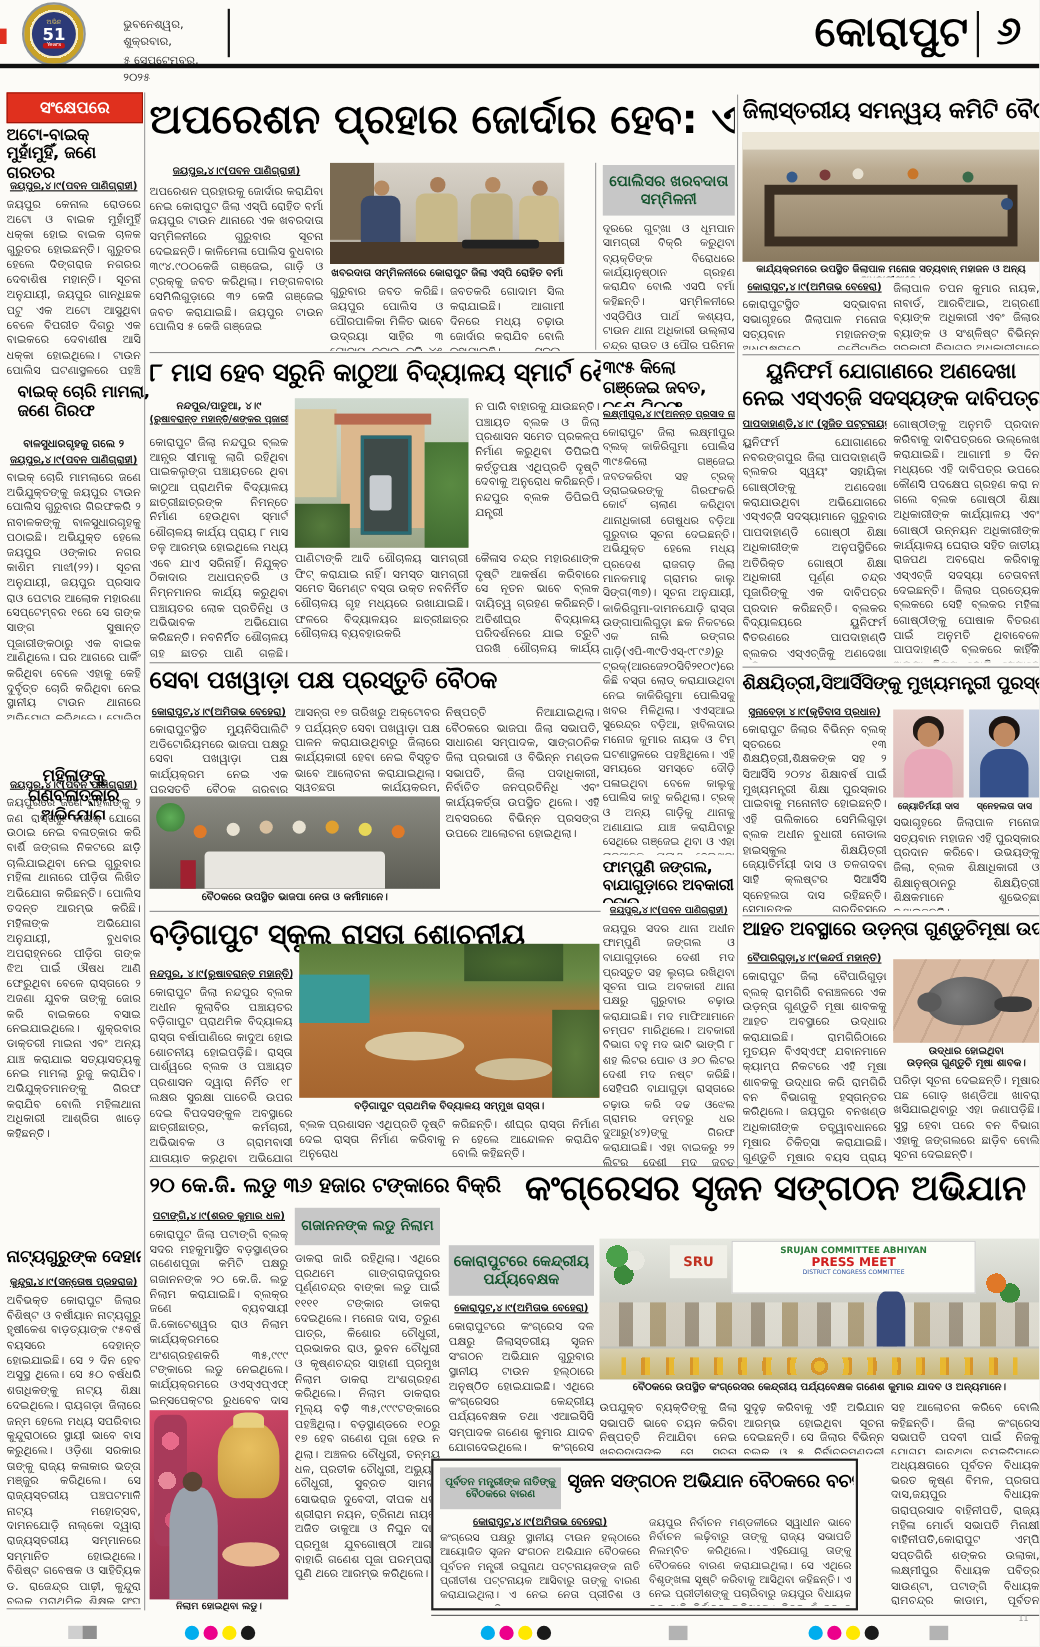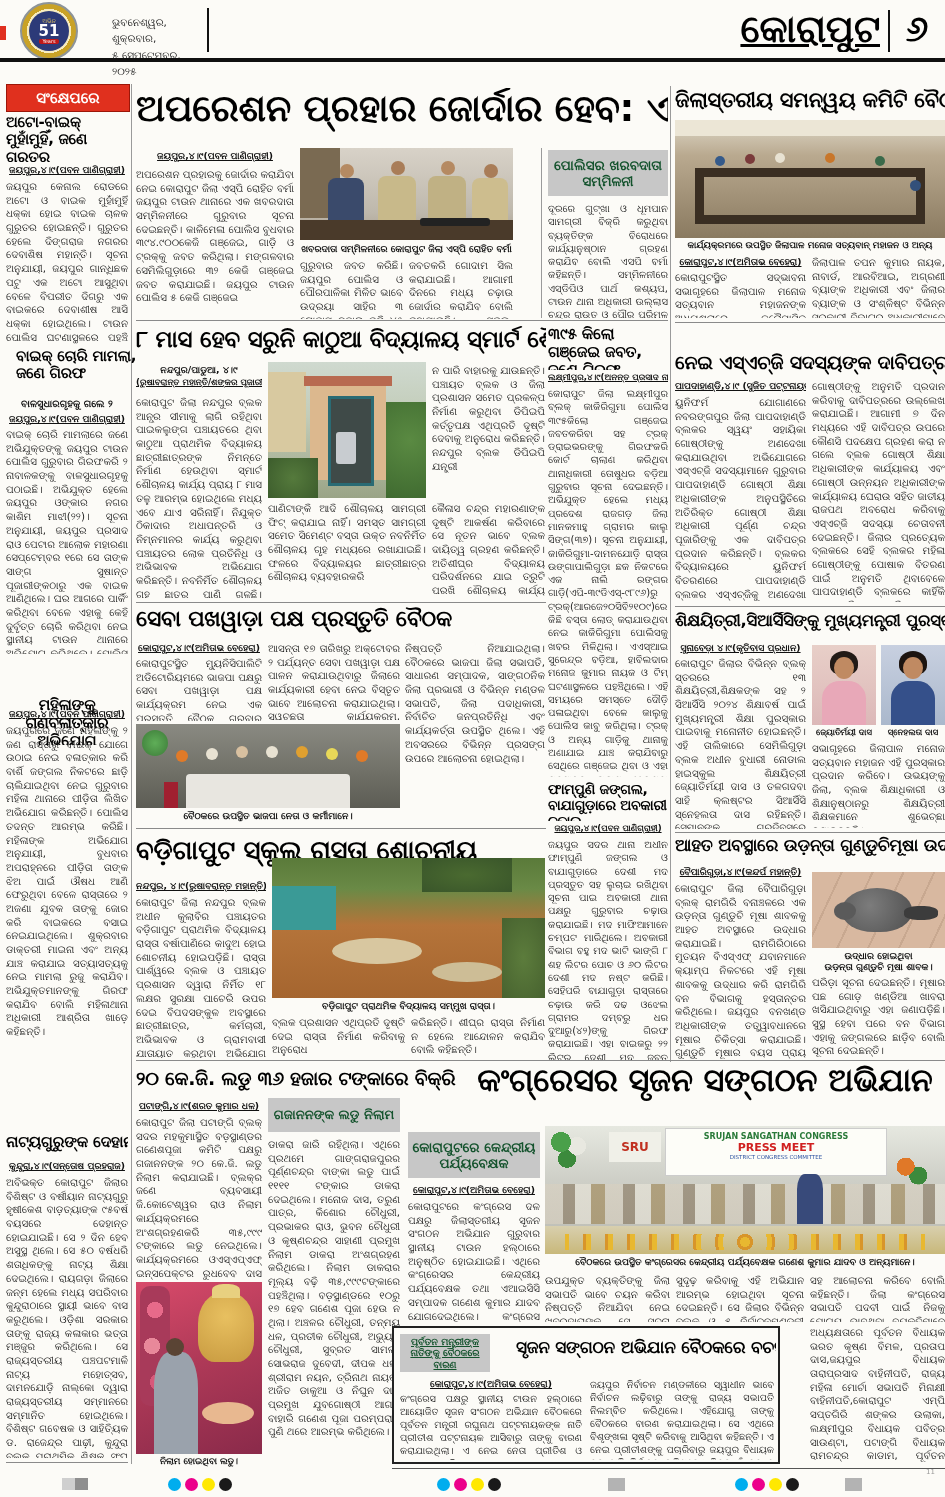--- a/index.html
+++ b/index.html
@@ -33,21 +33,21 @@
       <span style="font-size:6px;color:#f0d060;">ଅଭିନ</span>
       <span style="font-size:15px;font-weight:bold;">51</span>
       <span style="font-size:5px;background:#c01818;padding:0 3px;border-radius:2px;">Years</span>
     </div>
   </div>
   <div class="abs" style="left:112px;top:14px;width:94px;font-size:10.5px;line-height:1.55;color:#222;">
     <div>ଭୁବନେଶ୍ୱର, ଶୁକ୍ରବାର,</div>
     <div>୫ ସେପ୍ଟେମ୍ବର, ୨୦୨୫</div>
   </div>
   <div class="abs" style="left:207px;top:8px;width:1.5px;height:44px;background:#111;"></div>
-  <div class="abs hl nowrap" style="left:640px;top:8px;width:240px;font-size:38px;text-align:right;text-decoration:underline;">କୋରାପୁଟ</div>
+  <div class="abs hl nowrap" style="left:640px;top:8px;width:240px;font-size:38px;text-align:right;">କୋରାପୁଟ</div>
   <div class="abs" style="left:888px;top:10px;width:1.5px;height:42px;background:#111;"></div>
   <div class="abs hl head-c" style="left:894px;top:8px;width:46px;font-size:36px;">୬</div>
   <div class="thick-rule" style="left:0;top:58px;width:945px;height:4px;"></div>
 
   <div class="abs redbox" style="left:6px;top:84px;width:122px;height:26px;">ସଂକ୍ଷେପରେ</div>
   <div class="vr" style="left:131px;top:84px;height:1380px;"></div>
 
   <div class="abs hl" style="left:6px;top:114px;width:122px;height:48px;font-size:15px;overflow:hidden;">ଅଟୋ-ବାଇକ୍ ମୁହାଁମୁହିଁ, ଜଣେ ଗୁରୁତର</div>
   <div class="abs dl" style="left:6px;top:164px;width:122px;">ଜୟପୁର,୪।୯(ପବନ ପାଣିଗ୍ରାହୀ)</div>
   <div class="abs body-txt" style="left:6px;top:180px;width:122px;height:164px;">ଜୟପୁର କେନାଲ ରୋଡରେ ଅଟୋ ଓ ବାଇକ ମୁହାଁମୁହିଁ ଧକ୍କା ହୋଇ ବାଇକ ଚାଳକ ଗୁରୁତର ହୋଇଛନ୍ତି। ଗୁରୁତର ହେଲେ ଦିଙ୍ଗରାଜ ନଗରର ଦେବାଶିଷ ମହାନ୍ତି। ସୂଚନା ଅନୁଯାୟୀ, ଜୟପୁର ଗାନ୍ଧିଛକ ପଟୁ ଏକ ଅଟୋ ଆସୁଥିବା ବେଳେ ବିପରୀତ ଦିଗରୁ ଏକ ବାଇକରେ ଦେବାଶୀଷ ଆସି ଧକ୍କା ହୋଇଥିଲେ। ଟାଉନ ପୋଲିସ ଘଟଣାସ୍ଥଳରେ ପହଞ୍ଚି ଦେବାଶିଷଙ୍କ ପରିବାର ଲୋକଙ୍କୁ ଖବର ଦେଇଥିଲେ। ପୋଲିସ ଉଭୟ ଗାଡ଼ିକୁ ଅଟକ ରଖିଛି। ବାଇକ୍ ଚାଳକଙ୍କୁ ଜିଲା ଚିକିତ୍ସାଳୟରେ ଭର୍ତି କରାଯାଇଥିଲା। ପରେ ଅବସ୍ଥା ଗୁରୁତର ହେବାରୁ ତାଙ୍କୁ ଉଚ୍ଚ ଚିକିତ୍ସାଳୟ ଆମ୍ବୁଲାନ୍ସରେ ଭର୍ତି କରାଯାଇଥିଲା।</div>
@@ -129,20 +129,21 @@
   <div class="abs body-txt" style="left:432px;top:502px;width:113px;height:96px;">କୈଳାସ ଚନ୍ଦ୍ର ମହାରଣାଙ୍କ ଦୃଷ୍ଟି ଆକର୍ଷଣ କରିବାରେ ସେ ନୂତନ ଭାବେ ବ୍ଲକ ଦାୟିତ୍ୱ ଗ୍ରହଣ କରିଛନ୍ତି। ଅତିଶୀଘ୍ର ବିଦ୍ୟାଳୟ ପରିଦର୍ଶନରେ ଯାଇ ତ୍ରୁଟି ପରଖି ଶୌଚାଳୟ କାର୍ଯ୍ୟ ସମ୍ପୂର୍ଣ୍ଣ କରିବା ବ୍ୟବସ୍ଥା କରାଯିବ ବୋଲି ସୂଚନା ଦେଇଛନ୍ତି।</div>
   <div class="hr" style="left:136px;top:602px;width:410px;"></div>
 
   <div class="abs hl" style="left:548px;top:326px;width:120px;height:44px;font-size:15.5px;overflow:hidden;">୩୯୫ କିଲୋ ଗଞ୍ଜେଇ ଜବତ, ଜଣେ ଗିରଫ</div>
   <div class="abs dl" style="left:548px;top:372px;width:120px;font-size:8.6px;">ଲକ୍ଷ୍ମୀପୁର,୪।୯(ଅନନ୍ତ ପ୍ରସାଦ ନାୟକ)</div>
   <div class="abs body-txt" style="left:548px;top:387px;width:120px;height:390px;font-size:10px;">କୋରାପୁଟ ଜିଲା ଲକ୍ଷ୍ମୀପୁର ବ୍ଲକ୍ କାକିରିଗୁମା ପୋଲିସ ୩୯୫କିଲୋ ଗଞ୍ଜେଇ ଜବତକରିବା ସହ ଟ୍ରକ୍ ଡ୍ରାଇଭରଙ୍କୁ ଗିରଫକରି କୋର୍ଟ ଚାଲାଣ କରିଥିବା ଥାନାଧିକାରୀ ତୋଷୁଧର ବଡ଼ିଆ ଗୁରୁବାର ସୂଚନା ଦେଇଛନ୍ତି। ଅଭିଯୁକ୍ତ ହେଲେ ମଧ୍ୟ ପ୍ରଦେଶ ରାଜଗଡ଼ ଜିଲା ମାନକମାହୁ ଗ୍ରାମର କାଲୁ ସିଙ୍ଗ(୩୭)। ସୂଚନା ଅନୁଯାୟୀ, କାକିରିଗୁମା-ଦାମନଯୋଡ଼ି ରାସ୍ତା ଉଙ୍ଗାପାଲିଗୁଡ଼ା ଛକ ନିକଟରେ ଏକ ନାଲି ରଙ୍ଗର ଗାଡ଼ି(ଏପି-୩୯ଡିଏସ୍-୯୮୯୬)ରୁ ଟ୍ରକ୍(ଆରଜେ୨୦ସିବି୨୧୦୯)ରେ କିଛି ବସ୍ତା ଲୋଡ୍ କରାଯାଉଥିବା ନେଇ କାକିରିଗୁମା ପୋଲିସକୁ ଖବର ମିଳିଥିଲା। ଏଏସ୍ଆଇ ସୁରେନ୍ଦ୍ର ବଡ଼ିଆ, ହାବିଲଦାର ମନୋଜ କୁମାର ନାୟକ ଓ ଟିମ୍ ଘଟଣାସ୍ଥଳରେ ପହଞ୍ଚିଥିଲେ। ଏହି ସମୟରେ ସମସ୍ତେ ଦୌଡ଼ି ପଳାଇଥିବା ବେଳେ କାଲୁକୁ ପୋଲିସ କାବୁ କରିଥିଲା। ଟ୍ରକ୍ ଓ ଅନ୍ୟ ଗାଡ଼ିକୁ ଥାନାକୁ ଅଣାଯାଇ ଯାଞ୍ଚ କରାଯିବାରୁ ସେଥିରେ ଗଞ୍ଜେଇ ଥିବା ଓ ଏହା ରାଜସ୍ଥାନକୁ ଚାଲାଣ ହେଉଥିବା ଜଣାପଡ଼ିଥିଲା। ମାଜିଷ୍ଟ୍ରେଟ ଦାୟିତ୍ୱରେ ଥିବା ଲକ୍ଷ୍ମୀପୁର ତହସିଲଦାର ନୈବେଦ୍ୟ ଗୋଚ୍ଛାଙ୍କ ଉପସ୍ଥିତିରେ ଗଞ୍ଜେଇ ଓଜନ କରାଯାଇଥିଲା। ଏହାର ବଜାର ମୂଲ୍ୟ ୧୦ ଲକ୍ଷରୁ ଊର୍ଦ୍ଧ୍ୱ ହେବ ବୋଲି ସୂଚନା ଦିଆଯାଇଛି। ଏ ନେଇ କାକିରିଗୁମା ଥାନାରେ ନଂ.୬୧/୨୫ରେ ମାମଲା ରୁଜୁ କରାଯାଇ ଏସ୍ଆଇ ଜ୍ୟୋତି ଶବର ତଦନ୍ତ କରୁଛନ୍ତି।</div>
   <div class="abs hl" style="left:548px;top:781px;width:120px;height:40px;font-size:14px;overflow:hidden;">ଫାମ୍ପୁଣି ଜଙ୍ଗଲ, ବାଯାଗୁଡ଼ାରେ ଅବକାରୀ ଚଢ଼ାଉ</div>
   <div class="abs dl" style="left:548px;top:823px;width:120px;font-size:8.6px;">ଜୟପୁର,୪।୯(ପବନ ପାଣିଗ୍ରାହୀ)</div>
   <div class="abs body-txt" style="left:548px;top:838px;width:120px;height:222px;font-size:10px;">ଜୟପୁର ସଦର ଥାନା ଅଧୀନ ଫାମ୍ପୁଣି ଜଙ୍ଗଲ ଓ ବାଯାଗୁଡ଼ାରେ ଦେଶୀ ମଦ ପ୍ରସ୍ତୁତ ସହ ଲୁଚାଇ ରଖିଥିବା ସୂଚନା ପାଇ ଅବକାରୀ ଥାନା ପକ୍ଷରୁ ଗୁରୁବାର ଚଢ଼ାଉ କରାଯାଇଛି। ମଦ ମାଫିଆମାନେ ଚମ୍ପଟ ମାରିଥିଲେ। ଅବକାରୀ ବିଭାଗ ବହୁ ମଦ ଭାଟି ଭାଙ୍ଗି ୮ ଶହ ଲିଟର ପୋଚ ଓ ୬୦ ଲିଟର ଦେଶୀ ମଦ ନଷ୍ଟ କରିଛି। ସେହିପରି ବାଯାଗୁଡ଼ା ରାସ୍ତାରେ ଚଢ଼ାଉ କରି ଦଢ ଓଝେଲ ଗ୍ରାମର ଦମ୍ବରୁ ଧର ଦୁଆରୁ(୪୨)ଙ୍କୁ ଗିରଫ କରାଯାଇଛି। ଏହା ବାଇକରୁ ୨୨ ଲିଟର ଦେଶୀ ମଦ ଜବତ ହୋଇଛି। ଅଭିଯୁକ୍ତଙ୍କୁ ଗୁରୁବାର ଅପରାହ୍ନ ୪ଟାରେ କୋର୍ଟ ଚାଲାଣ କରାଯାଇଥିବା ଜୟପୁର ଅବକାରୀ ଥାନା ଓଆଇସି ସୁବ୍ରତ କିଶୋରୀ ହିରନ ସୂଚନା ଦେଇଛନ୍ତି।</div>
 
+  <div class="abs hl nowrap head-c" style="left:675px;top:328px;width:270px;height:24px;font-size:19px;">ୟୁନିଫର୍ମ ଯୋଗାଣରେ ଅଣଦେଖା</div>
   <div class="abs hl nowrap head-c" style="left:675px;top:352px;width:270px;height:24px;font-size:19px;">ନେଇ ଏସ୍ଏଚ୍ଜି ସଦସ୍ୟଙ୍କ ଦାବିପତ୍ର</div>
   <div class="abs dl" style="left:675px;top:380px;width:131px;">ପାପଦାହାଣ୍ଡି,୪।୯ (ସୁଜିତ ପଟ୍ଟନାୟକ)</div>
   <div class="abs body-txt" style="left:675px;top:396px;width:131px;height:206px;">ୟୁନିଫର୍ମ ଯୋଗାଣରେ ନବରଙ୍ଗପୁର ଜିଲା ପାପଦାହାଣ୍ଡି ବ୍ଲକର ସ୍ୱୟଂ ସହାୟିକା ଗୋଷ୍ଠୀଙ୍କୁ ଅଣଦେଖା କରାଯାଉଥିବା ଅଭିଯୋଗରେ ଏସ୍ଏଚ୍ଜି ସଦସ୍ୟାମାନେ ଗୁରୁବାର ପାପଦାହାଣ୍ଡି ଗୋଷ୍ଠୀ ଶିକ୍ଷା ଅଧିକାରୀଙ୍କ ଅନୁପସ୍ଥିତିରେ ଅତିରିକ୍ତ ଗୋଷ୍ଠୀ ଶିକ୍ଷା ଅଧିକାରୀ ପୂର୍ଣ୍ଣ ଚନ୍ଦ୍ର ପୂଜାରିଙ୍କୁ ଏକ ଦାବିପତ୍ର ପ୍ରଦାନ କରିଛନ୍ତି। ବ୍ଲକର ବିଦ୍ୟାଳୟରେ ୟୁନିଫର୍ମ ବିତରଣରେ ପାପଦାହାଣ୍ଡି ବ୍ଲକର ଏସ୍ଏଚ୍ଜିକୁ ଅଣଦେଖା କରି ନବରଙ୍ଗପୁର ବ୍ଲକର ଏସ୍ଏଚଜିଙ୍କୁ ପୋଷାକ ବିତରଣ ପାଇଁ ଅନୁମତିକୁ ପ୍ରତ୍ୟାହାର କରିବା ଏବଂ ପାପଦାହାଣ୍ଡି ବ୍ଲକର ବିଦ୍ୟାଳୟରେ କେବଳ ପାପଦାହାଣ୍ଡି ବ୍ଲକର ଉପଯୁକ୍ତ ମହିଳା</div>
   <div class="abs body-txt" style="left:812px;top:380px;width:133px;height:222px;">ଗୋଷ୍ଠୀଙ୍କୁ ଅନୁମତି ପ୍ରଦାନ କରିବାକୁ ଦାବିପତ୍ରରେ ଉଲ୍ଲେଖ କରାଯାଇଛି। ଆଗାମୀ ୭ ଦିନ ମଧ୍ୟରେ ଏହି ଦାବିପତ୍ର ଉପରେ କୌଣସି ପଦକ୍ଷେପ ଗ୍ରହଣ କରା ନ ଗଲେ ବ୍ଲକ ଗୋଷ୍ଠୀ ଶିକ୍ଷା ଅଧିକାରୀଙ୍କ କାର୍ଯ୍ୟାଳୟ ଏବଂ ଗୋଷ୍ଠୀ ଉନ୍ନୟନ ଅଧିକାରୀଙ୍କ କାର୍ଯ୍ୟାଳୟ ଘେରାଉ ସହିତ ଜାତୀୟ ରାଜପଥ ଅବରୋଧ କରିବାକୁ ଏସ୍ଏଚ୍ଜି ସଦସ୍ୟା ଚେତାବନୀ ଦେଇଛନ୍ତି। ଜିଲାର ପ୍ରତ୍ୟେକ ବ୍ଲକରେ ସେହି ବ୍ଲକର ମହିଳା ଗୋଷ୍ଠୀଙ୍କୁ ପୋଷାକ ବିତରଣ ପାଇଁ ଅନୁମତି ଥିବାବେଳେ ପାପଦାହାଣ୍ଡି ବ୍ଲକରେ କାହିଁକି ଅଲଗା ନିୟମ ବୋଲି ସେମାନେ ପ୍ରଶ୍ନ କରିଛନ୍ତି। ଏ ସମ୍ପର୍କରେ ବ୍ଲକ ଶିକ୍ଷା ଅଧିକାରୀ କୁହାଯିବାରୁ ସେ ଆଜି କାର୍ଯ୍ୟାଳୟରେ ଅନୁପସ୍ଥିତ ଥିବାରୁ ଘଟଣା ସମ୍ପର୍କରେ ଅବଗତ ନ ଥିବା କହିଛନ୍ତି।</div>
   <div class="hr" style="left:675px;top:606px;width:270px;"></div>
 
   <div class="abs hl nowrap" style="left:136px;top:606px;width:410px;height:32px;font-size:22px;">ସେବା ପଖୱାଡ଼ା ପକ୍ଷ ପ୍ରସ୍ତୁତି ବୈଠକ</div>
   <div class="abs dl" style="left:136px;top:642px;width:126px;">କୋରାପୁଟ,୪।୯(ଅମିତାଭ ବେହେରା)</div>
   <div class="abs body-txt" style="left:136px;top:657px;width:126px;height:64px;">କୋରାପୁଟସ୍ଥିତ ମ୍ୟୁନିସିପାଲିଟି ଅଡିଟୋରିୟମରେ ଭାଜପା ପକ୍ଷରୁ ସେବା ପଖୱାଡ଼ା ପକ୍ଷ କାର୍ଯ୍ୟକ୍ରମ ନେଇ ଏକ ପ୍ରସ୍ତୁତି ବୈଠକ ଗୁରୁବାର ଅନୁଷ୍ଠିତ ହୋଇଯାଇଛି। ଏଥିରେ ନବରଙ୍ଗପୁର ଏମ୍ପି ବଳଭଦ୍ର ମାଝୀଙ୍କ ଅଧ୍ୟକ୍ଷତାରେ</div>
   <div class="abs body-txt" style="left:268px;top:642px;width:132px;height:78px;">ଆସନ୍ତା ୧୭ ତାରିଖରୁ ଅକ୍ଟୋବର ୨ ପର୍ଯ୍ୟନ୍ତ ସେବା ପଖୱାଡ଼ା ପକ୍ଷ ପାଳନ କରାଯାଉଥିବାରୁ ଜିଲାରେ କାର୍ଯ୍ୟକାରୀ ହେବା ନେଇ ବିସ୍ତୃତ ଭାବେ ଆଲୋଚନା କରାଯାଇଥିଲା। ସ୍ୱଚ୍ଛତା କାର୍ଯ୍ୟକ୍ରମ, ରକ୍ତଦାନ ଶିବିର, ମା'ପାଇଁ ଗଛଟିଏ ଆଦି ବିଭିନ୍ନ କାର୍ଯ୍ୟକ୍ରମ ଜିଲାରେ କରାଯିବାକୁ</div>
@@ -221,42 +222,42 @@
   <div class="abs cap" style="left:136px;top:1456px;width:126px;height:11px;font-size:8.8px;">ନିଲାମ ହୋଇଥିବା ଲଡୁ।</div>
   <div class="abs graybox" style="left:268px;top:1098px;width:132px;height:34px;font-size:13px;">ଗଜାନନଙ୍କ ଲଡୁ ନିଲାମ</div>
   <div class="abs body-txt" style="left:268px;top:1138px;width:132px;height:328px;">ଡାକରା ଜାରି ରହିଥିଲା। ଏଥିରେ ପ୍ରଥମେ ଗାଙ୍ଗରାଜପୁରର ପୂର୍ଣ୍ଣଚନ୍ଦ୍ର ବାଙ୍କା ଲଡୁ ପାଇଁ ୧୧୧୧ ଟଙ୍କାର ଡାକରା ଦେଇଥିଲେ। ମନୋଜ ଦାସ, ତରୁଣ ପାତ୍ର, କିଶୋର ଚୌଧୁରୀ, ପ୍ରଭାକର ରାଓ, ଭୁବନ ଚୌଧୁରୀ ଓ କୃଷ୍ଣଚନ୍ଦ୍ର ସାହାଣୀ ପ୍ରମୁଖ ନିଲାମ ଡାକରା ଅଂଶଗ୍ରହଣ କରିଥିଲେ। ନିଲାମ ଡାକରାର ମୂଲ୍ୟ ବଢ଼ି ୩୫,୯୯୯ଟଙ୍କାରେ ପହଞ୍ଚିଥିଲା। ବଡ଼ସ୍ଥାଣ୍ଡରେ ୧୦ରୁ ୧୭ ହେବ ଗଣେଶ ପୂଜା ହେଉ ନ ଥିଲା। ଅଞ୍ଚଳର ଚୌଧୁରୀ, ତନ୍ମୟ ଧଳ, ପ୍ରତୀକ ଚୌଧୁରୀ, ଅଭ୍ୟୁଷ ଚୌଧୁରୀ, ସୁବ୍ରତ ସାମଲ, ସୋଭରାଜ ଦୁବେଦୀ, ଦୀପକ ଧଳ, ଶ୍ରୀରାମ ନୟନ, ତ୍ରିନାଥ ନାୟକ, ଅଜିତ ଡାକୁଆ ଓ ନିଘୁନ ଦାଶ ପ୍ରମୁଖ ଯୁବଗୋଷ୍ଠୀ ଆଗକୁ ବାହାରି ଗଣେଶ ପୂଜା ପରମ୍ପରାକୁ ପୁଣି ଥରେ ଆରମ୍ଭ କରିଥିଲେ।</div>
 
   <div class="abs graybox" style="left:408px;top:1132px;width:132px;height:46px;font-size:13.5px;padding:2px;box-sizing:border-box;">କୋରାପୁଟରେ କେନ୍ଦ୍ରୀୟ ପର୍ଯ୍ୟବେକ୍ଷକ</div>
   <div class="abs hl nowrap head-c" style="left:465px;top:1062px;width:480px;height:50px;font-size:32px;">କଂଗ୍ରେସର ସୃଜନ ସଙ୍ଗଠନ ଅଭିଯାନ</div>
   <div class="abs dl" style="left:408px;top:1184px;width:132px;">କୋରାପୁଟ,୪।୯(ଅମିତାଭ ବେହେରା)</div>
   <div class="abs body-txt" style="left:408px;top:1200px;width:132px;height:122px;">କୋରାପୁଟରେ କଂଗ୍ରେସ ଦଳ ପକ୍ଷରୁ ଜିଲାସ୍ତରୀୟ ସୃଜନ ସଂଗଠନ ଅଭିଯାନ ଗୁରୁବାର ସ୍ଥାନୀୟ ଟାଉନ ହଲ୍ଠାରେ ଅନୁଷ୍ଠିତ ହୋଇଯାଇଛି। ଏଥିରେ କଂଗ୍ରେସର କେନ୍ଦ୍ରୀୟ ପର୍ଯ୍ୟବେକ୍ଷକ ତଥା ଏଆଇସିସି ସମ୍ପାଦକ ଗଣେଶ କୁମାର ଯାଦବ ଯୋଗଦେଇଥିଲେ। କଂଗ୍ରେସ ଦଳକୁ ତୃଣମୂଳସ୍ତରରୁ ସୁଦୃଢ଼ କରିବାକୁ</div>
   <div class="photo" style="left:545px;top:1126px;width:400px;height:128px;background:linear-gradient(180deg,#e6e8e0 0%,#cfd0c8 40%,#b8b8b0 100%);">
     <div class="shape" style="left:120px;top:2px;width:220px;height:46px;background:#fdfdf8;border:1px solid #ccc;text-align:center;">
-      <div style="font-size:8px;font-weight:bold;color:#2a7a3a;margin-top:3px;">SRUJAN SANGATHAN CONGRESS</div>
+      <div style="font-size:8px;font-weight:bold;color:#2a7a3a;margin-top:3px;">SRUJAN COMMITTEE ABHIYAN</div>
       <div style="font-size:11px;font-weight:bold;color:#d02020;">PRESS MEET</div>
       <div style="font-size:5.5px;color:#2a50a0;">DISTRICT CONGRESS COMMITTEE</div>
     </div>
     <div class="shape" style="left:64px;top:6px;width:52px;height:30px;background:#f0f0e8;display:flex;align-items:center;justify-content:center;">
       <span style="font-size:12px;font-weight:bold;color:#c03020;">SRU</span>
     </div>
     <div class="shape" style="left:4px;top:4px;width:40px;height:40px;background:radial-gradient(circle at 30% 30%,#4aa04a 0 10px,transparent 10px),radial-gradient(circle at 70% 40%,#e8e8e0 0 9px,transparent 9px),radial-gradient(circle at 45% 72%,#3c8a3c 0 9px,transparent 9px);"></div>
     <div class="shape" style="left:348px;top:28px;width:36px;height:36px;background:radial-gradient(circle at 35% 35%,#e07828 0 9px,transparent 9px),radial-gradient(circle at 70% 60%,#3c8a3c 0 9px,transparent 9px);"></div>
     <div class="shape" style="left:0;top:58px;width:400px;height:40px;background:repeating-linear-gradient(90deg,#d8d0c0 0 18px,#8a7a62 18px 30px,#e8e4d8 30px 46px,#a08858 46px 60px);opacity:0.65;"></div>
     <div class="shape" style="left:252px;top:48px;width:26px;height:50px;border-radius:30% 30% 0 0;background:#384a7a;"></div>
     <div class="shape" style="left:0;bottom:0;width:400px;height:28px;background:linear-gradient(180deg,#d8cfae,#c8b87a);"></div>
     <div class="shape" style="left:20px;bottom:4px;width:360px;height:16px;background:repeating-radial-gradient(circle,#e8b830 0 5px,#d8952a 5px 8px,transparent 8px 22px);"></div>
   </div>
   <div class="abs cap" style="left:545px;top:1256px;width:400px;height:13px;">ବୈଠକରେ ଉପସ୍ଥିତ କଂଗ୍ରେସର କେନ୍ଦ୍ରୀୟ ପର୍ଯ୍ୟବେକ୍ଷକ ଗଣେଶ କୁମାର ଯାଦବ ଓ ଅନ୍ୟମାନେ।</div>
   <div class="abs body-txt" style="left:545px;top:1274px;width:125px;height:48px;">ଉପଯୁକ୍ତ ବ୍ୟକ୍ତିଙ୍କୁ ଜିଲା ସଭାପତି ଭାବେ ଚୟନ କରିବା ନିଷ୍ପତ୍ତି ନିଆଯିବା ନେଇ ଖବରଦାତାଙ୍କୁ ସେ ସୂଚନା ଦେଇଛନ୍ତି। ସମ୍ପାଦକ ଯାଦବ ୯ ଦିନିଆ କୋରାପୁଟ ଜିଲା ଗସ୍ତରେ ଆସି ଜିଲାରେ କଂଗ୍ରେସକୁ</div>
   <div class="abs body-txt" style="left:676px;top:1274px;width:128px;height:48px;">ସୁଦୃଢ଼ କରିବାକୁ ଏହି ଅଭିଯାନ ଆରମ୍ଭ ହୋଇଥିବା ସୂଚନା ଦେଇଛନ୍ତି। ସେ ଜିଲାର ବିଭିନ୍ନ ବ୍ଲକ ଓ ୫ ନିର୍ବାଚନମଣ୍ଡଳୀ ଗସ୍ତକରି ବରିଷ୍ଠ ନେତା, ପୂର୍ବତନ ଏମ୍ପି, ପୂର୍ବତନ ବିଧାୟକ, ଦଳୀୟ କର୍ମୀ ଓ ବୁଦ୍ଧିଜୀବୀଙ୍କ</div>
   <div class="abs body-txt" style="left:810px;top:1274px;width:135px;height:48px;">ସହ ଆଲୋଚନା କରିବେ ବୋଲି କହିଛନ୍ତି। ଜିଲା କଂଗ୍ରେସ ସଭାପତି ପଦବୀ ପାଇଁ ନିଜକୁ ଯୋଗ୍ୟ ଭାବୁଥିବା ବ୍ୟକ୍ତିମାନେ ଆବେଦନ କରିପାରିବେ ବୋଲି କହିଛନ୍ତି। କଂଗ୍ରେସର ଜିଲା ସଭାପତିଙ୍କ</div>
   <div class="abs body-txt" style="left:810px;top:1326px;width:135px;height:136px;">ଅଧ୍ୟକ୍ଷତାରେ ପୂର୍ବତନ ବିଧାୟକ ଭରତ କୃଷ୍ଣ ବିମଳ, ପ୍ରତାପ ଦାସ,ଜୟପୁର ବିଧାୟକ ତାରାପ୍ରସାଦ ବାହିନୀପତି, ରାଜ୍ୟ ମହିଳା ମୋର୍ଚା ସଭାପତି ମିନାକ୍ଷୀ ବାହିନୀପତି,କୋରାପୁଟ ଏମ୍ପି ସପ୍ତଗିରି ଶଙ୍କର ଉଲାକା, ଲକ୍ଷ୍ମୀପୁର ବିଧାୟକ ପବିତ୍ର ସାଉଣ୍ଟା, ପଟାଙ୍ଗି ବିଧାୟକ ରାମଚନ୍ଦ୍ର କାଡାମ, ପୂର୍ବତନ ବିଧାୟକ କୃଷ୍ଣ ସଗରିଆ, ପୂର୍ବତନ ଏମ୍ପି ଝୟରାମ ପାଙ୍ଗୀଙ୍କ ସମେତ ୫ ନିର୍ବାଚନ ମଣ୍ଡଳୀର ବହୁ କଂଗ୍ରେସ କର୍ମୀ ଓ ନେତା ଉପସ୍ଥିତ ଥିଲେ।</div>
 
   <div class="abs" style="left:392px;top:1326px;width:388px;height:138px;border:2px solid #222;box-sizing:border-box;background:#fcfbf7;">
-    <div class="graybox" style="position:absolute;left:6px;top:6px;width:90px;height:38px;font-size:9.5px;padding:2px;box-sizing:border-box;text-decoration:underline;">ପୂର୍ବତନ ମନ୍ତ୍ରୀଙ୍କ ନାତିଙ୍କୁ ବୈଠକରେ ବାରଣ</div>
+    <div class="graybox" style="position:absolute;left:6px;top:6px;width:110px;height:38px;font-size:9.5px;padding:2px;box-sizing:border-box;">ପୂର୍ବତନ ମନ୍ତ୍ରୀଙ୍କ ନାତିଙ୍କୁ ବୈଠକରେ ବାରଣ</div>
     <div class="hl nowrap" style="position:absolute;left:122px;top:10px;width:260px;height:30px;font-size:17px;">ସୃଜନ ସଙ୍ଗଠନ ଅଭିଯାନ ବୈଠକରେ ବଚସା</div>
     <div class="dl" style="position:absolute;left:6px;top:50px;width:182px;">କୋରାପୁଟ,୪।୯(ଅମିତାଭ ବେହେରା)</div>
     <div class="body-txt" style="position:absolute;left:6px;top:64px;width:182px;height:68px;font-size:9.8px;">କଂଗ୍ରେସ ପକ୍ଷରୁ ସ୍ଥାନୀୟ ଟାଉନ ହଲ୍ଠାରେ ଆୟୋଜିତ ସୃଜନ ସଂଗଠନ ଅଭିଯାନ ବୈଠକରେ ପୂର୍ବତନ ମନ୍ତ୍ରୀ ରଘୁନାଥ ପଟ୍ଟନାୟକଙ୍କ ନାତି ପ୍ରୀତୀଶ ପଟ୍ଟନାୟକ ଆସିବାରୁ ତାଙ୍କୁ ବାରଣ କରାଯାଇଥିଲା। ଏ ନେଇ ନେତା ପ୍ରୀତିଶ ଓ ଜୟପୁର ବିଧାୟକଙ୍କ ଭାଇ ଜଗବାନ ବାହିନୀପତିଙ୍କ ମଧ୍ୟରେ ବଚସା ଓ ହାତାହାତି ହୋଇଥିଲା। ଏହା ଏକ ଆଲୋଚନାର ବିଷୟ ହୋଇଛି। ଏ ନେଇ ଜଗବାନଙ୍କୁ ପଚାରିବାରୁ ପ୍ରୀତୀଶ ପୂର୍ବରୁ କଂଗ୍ରେସ ବିରୋଧରେ</div>
     <div class="body-txt" style="position:absolute;left:196px;top:50px;width:184px;height:82px;font-size:9.8px;">ଜୟପୁର ନିର୍ବାଚନ ମଣ୍ଡଳୀରେ ସ୍ୱାଧୀନ ଭାବେ ନିର୍ବାଚନ ଲଢ଼ିବାରୁ ତାଙ୍କୁ ରାଜ୍ୟ ସଭାପତି ନିଲମ୍ବିତ କରିଥିଲେ। ଏହିଯୋଗୁ ତାଙ୍କୁ ବୈଠକରେ ବାରଣ କରାଯାଇଥିଲା। ସେ ଏଥିରେ ବିଶୃଙ୍ଖଳା ସୃଷ୍ଟି କରିବାକୁ ଆସିଥିବା କହିଛନ୍ତି। ଏ ନେଇ ପ୍ରୀତୀଶଙ୍କୁ ପଚାରିବାରୁ ଜୟପୁର ବିଧାୟକ ଦଳ ଛାଡ଼ି ନିର୍ବାଚନ ଲଢ଼ିଥିଲେ। କିନ୍ତୁ ମୁଁ ଦଳ ନ ଛାଡ଼ି ସ୍ୱାଧୀନ ଭାବେ ଲଢ଼ିଥିଲି। ମୁଁ ନିଲମ୍ବିତ ହେବାର କୌଣସି ପତ୍ର ମୋତେ ଦିଆଯାଇନାହିଁ। ବୈଠକକୁ କାହିଁକି ମୋତେ ବାରଣ କରାଯାଇଛି ବୋଲି ସେ ପ୍ରଶ୍ନ କରିଛନ୍ତି।</div>
   </div>
   <div class="hr" style="left:392px;top:1468px;width:553px;background:#555;"></div>
   <div class="abs" style="left:926px;top:1468px;font-size:7px;color:#999;">11</div>
 
   <div class="shape" style="left:62px;top:1478px;width:13px;height:12px;background:#cfcfcf;"></div>
   <div class="shape" style="left:75px;top:1478px;width:13px;height:12px;background:#8f8f8f;"></div>

